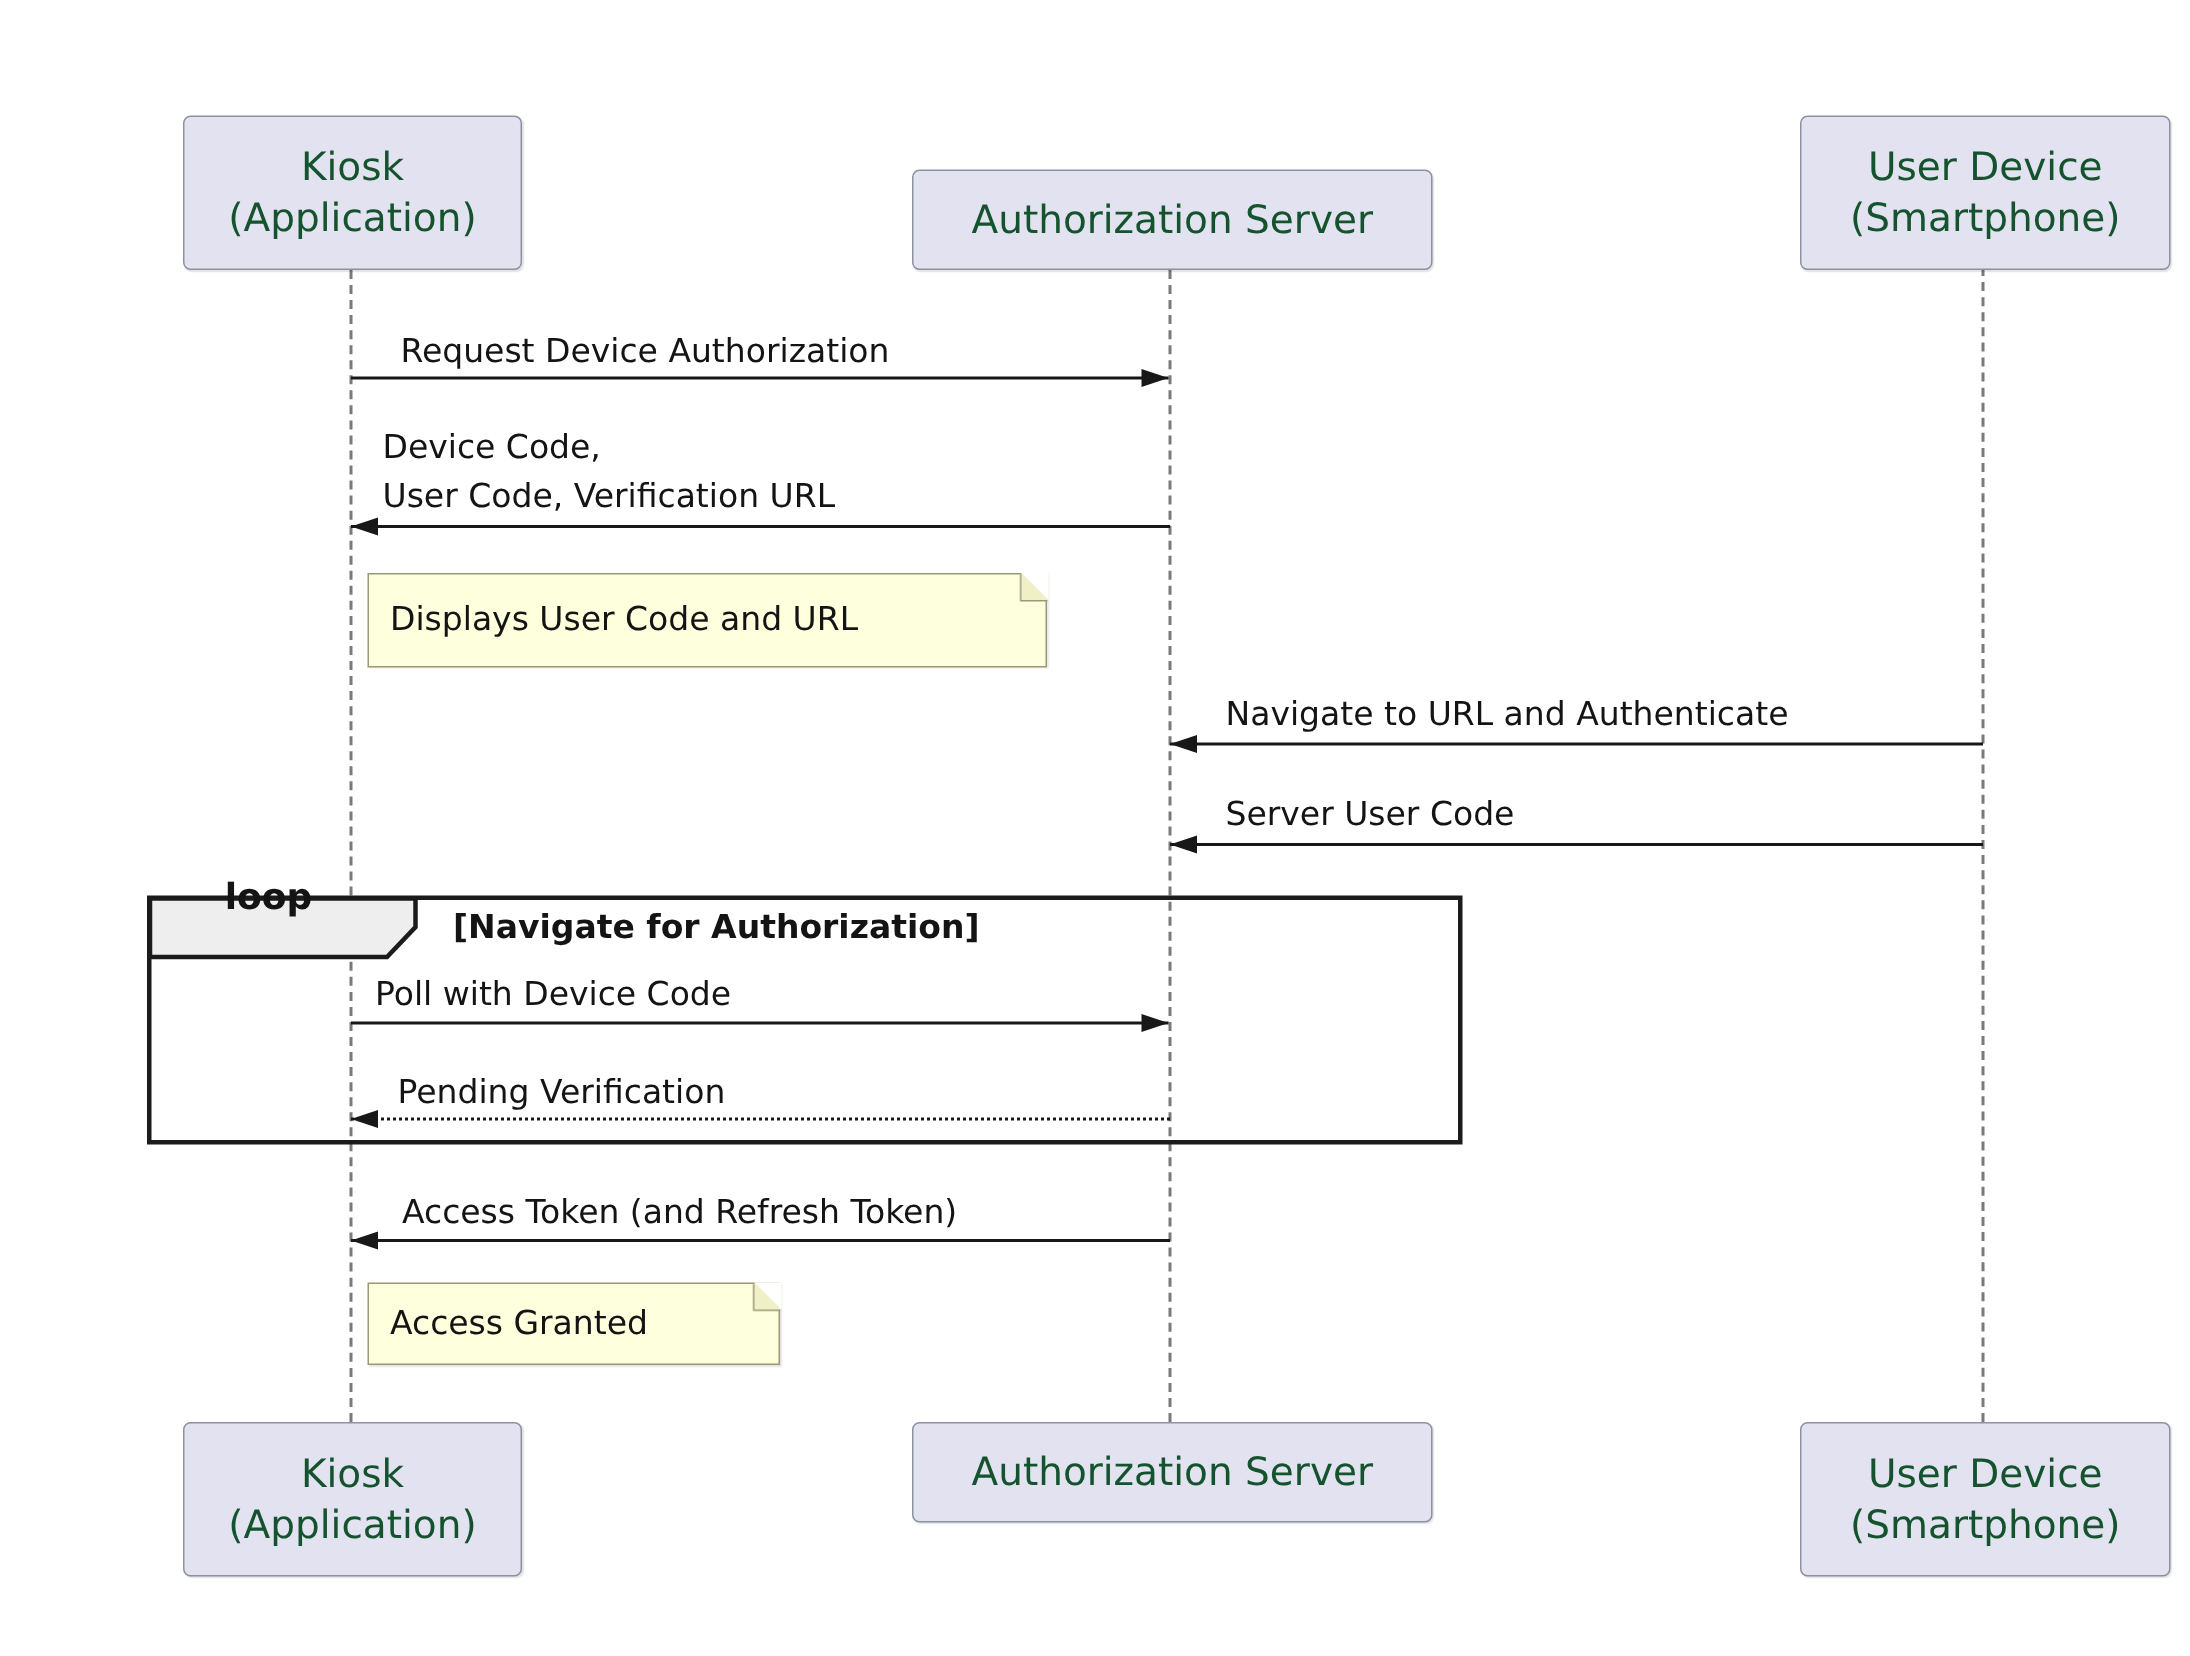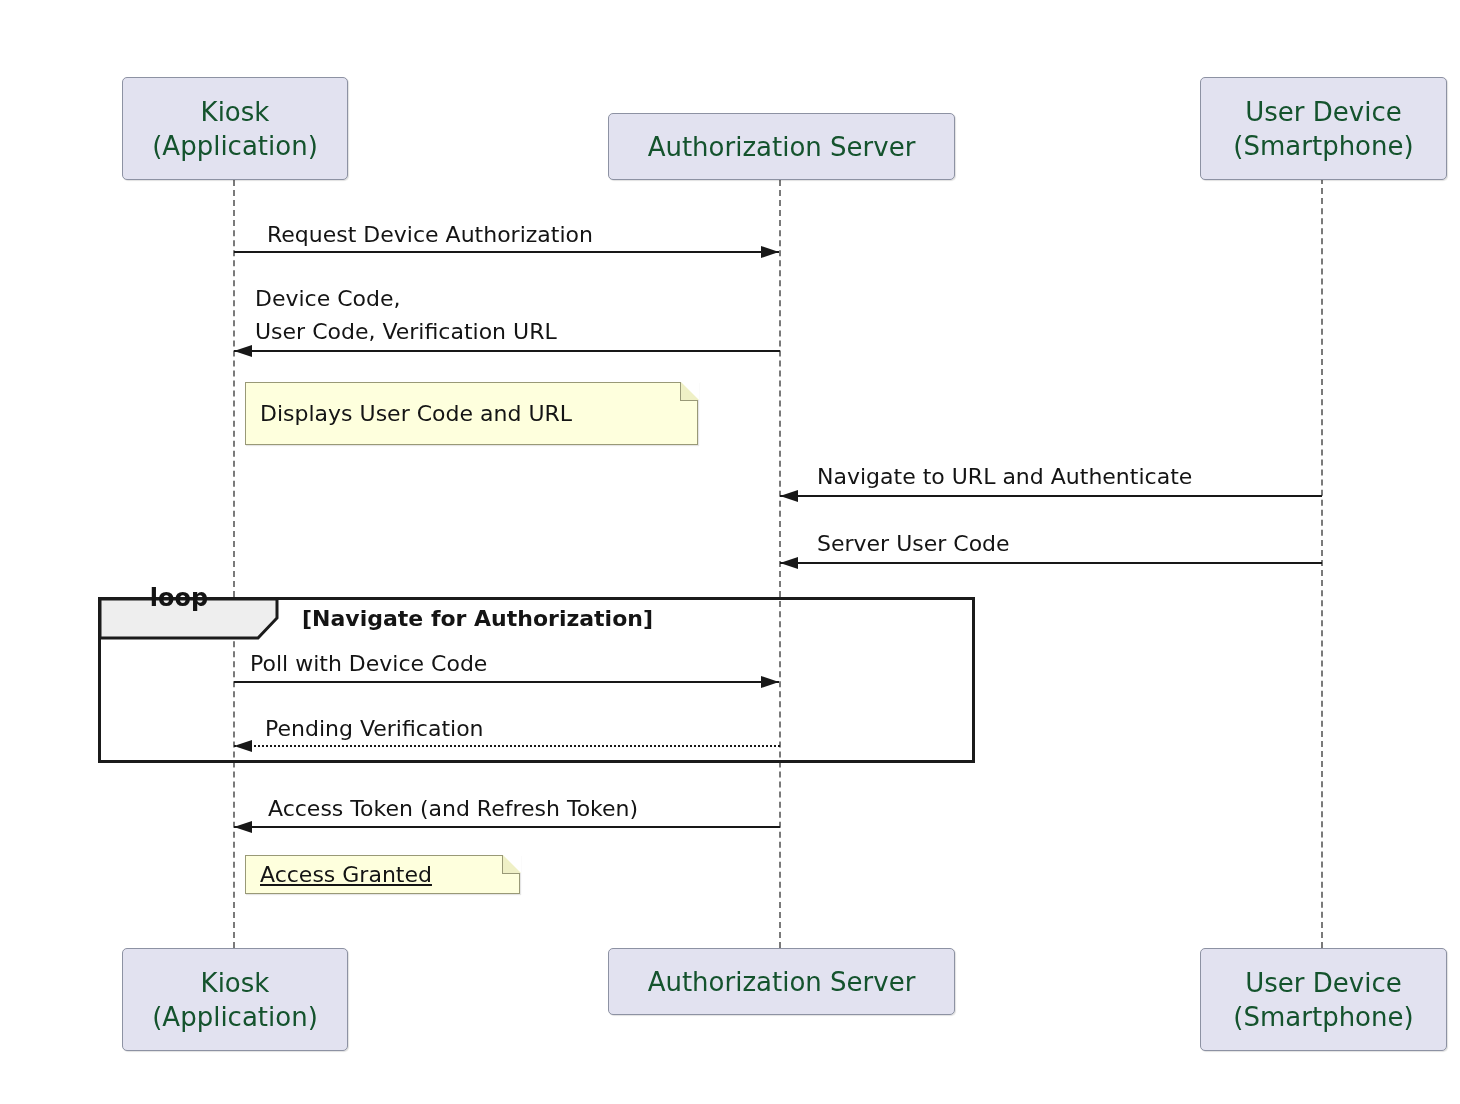--- a/index.html
+++ b/index.html
@@ -166,21 +166,21 @@
     <div class="msg-line dotted" style="left:234px; top:745px; width:546px;"></div>
     <span class="ah left" style="left:234px; top:740px;"></span>
   </div>
 
   <div>
     <span class="msg-label" style="left:268px; top:792px;">Access Token (and Refresh Token)</span>
     <div class="msg-line" style="left:234px; top:826px; width:546px;"></div>
     <span class="ah left" style="left:234px; top:821px;"></span>
   </div>
 
-  <div class="note" style="left:245px; top:855px; width:275px; height:39px;text-decoration:underline;">
+  <div class="note" style="left:245px; top:855px; width:275px; height:55px;">
     <span>Access Granted</span>
     <span class="note-fold"></span>
   </div>
 
   <div class="actor" style="left:122px; top:948px; width:226px; height:103px;">Kiosk
 (Application)</div>
   <div class="actor" style="left:608px; top:948px; width:347px; height:67px;">Authorization Server</div>
   <div class="actor" style="left:1200px; top:948px; width:247px; height:103px;">User Device
 (Smartphone)</div>
 

